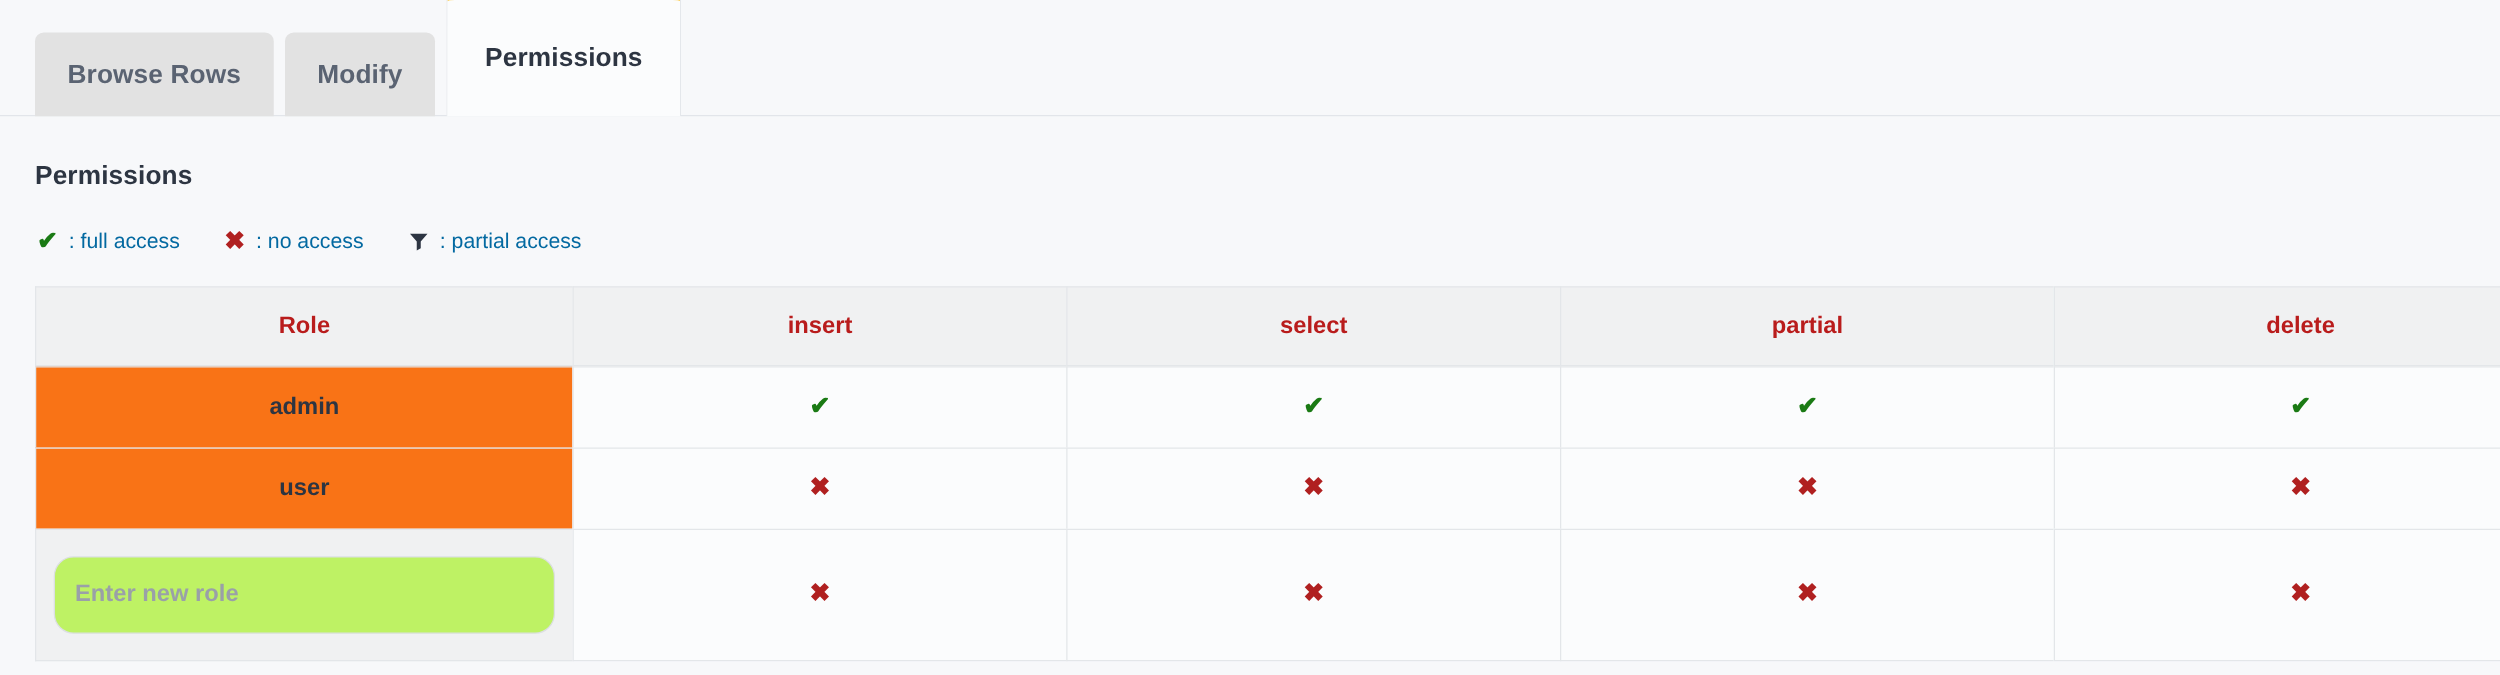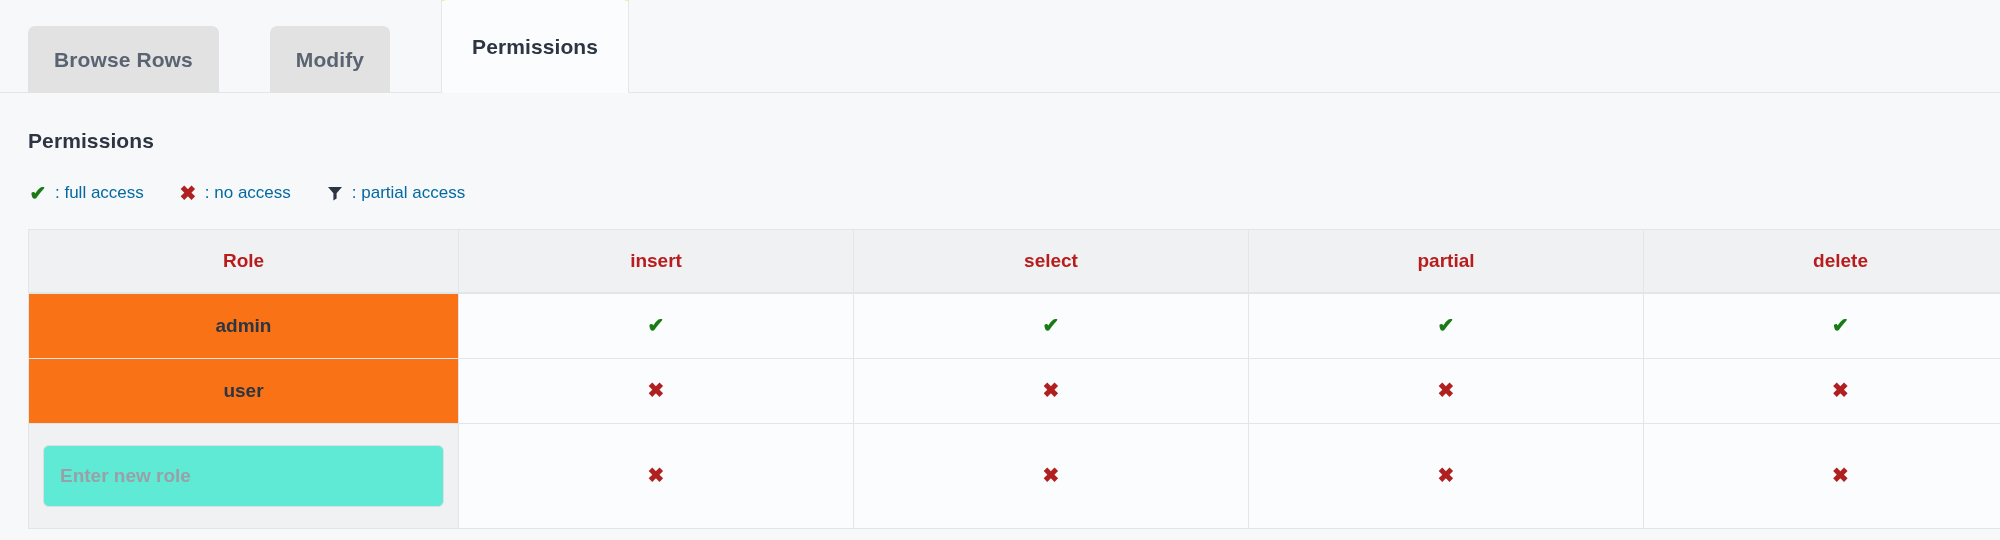--- a/index.html
+++ b/index.html
@@ -17,21 +17,20 @@
   }
 
   
   .tabbar {
     position: relative;
     height: 93px;
     box-sizing: border-box;
     padding-left: 28px;
     display: flex;
     align-items: flex-end;
-    gap: 42px;
   }
   .tabbar::after {
     content: "";
     position: absolute;
     left: 0;
     right: 0;
     bottom: 0;
     height: 1px;
     background: #e2e5ea;
   }
@@ -154,22 +153,22 @@
   .new-role-cell {
     background: #f0f1f2;
     padding: 10px 14px;
     height: 84px;
   }
   .new-role-input {
     box-sizing: border-box;
     width: 100%;
     height: 62px;
     border: 1px solid #dcdfe3;
-    border-radius: 6px;
-    background: #5eead4;
+    border-radius: 16px;
+    background: #bef264;
     font-size: 19px;
     font-family: "Liberation Sans", sans-serif;
     font-weight: bold;
     color: #3b4351;
     padding: 0 16px;
     outline: none;
   }
   .new-role-input::placeholder {
     color: #9aa0a8;
     font-weight: bold;

